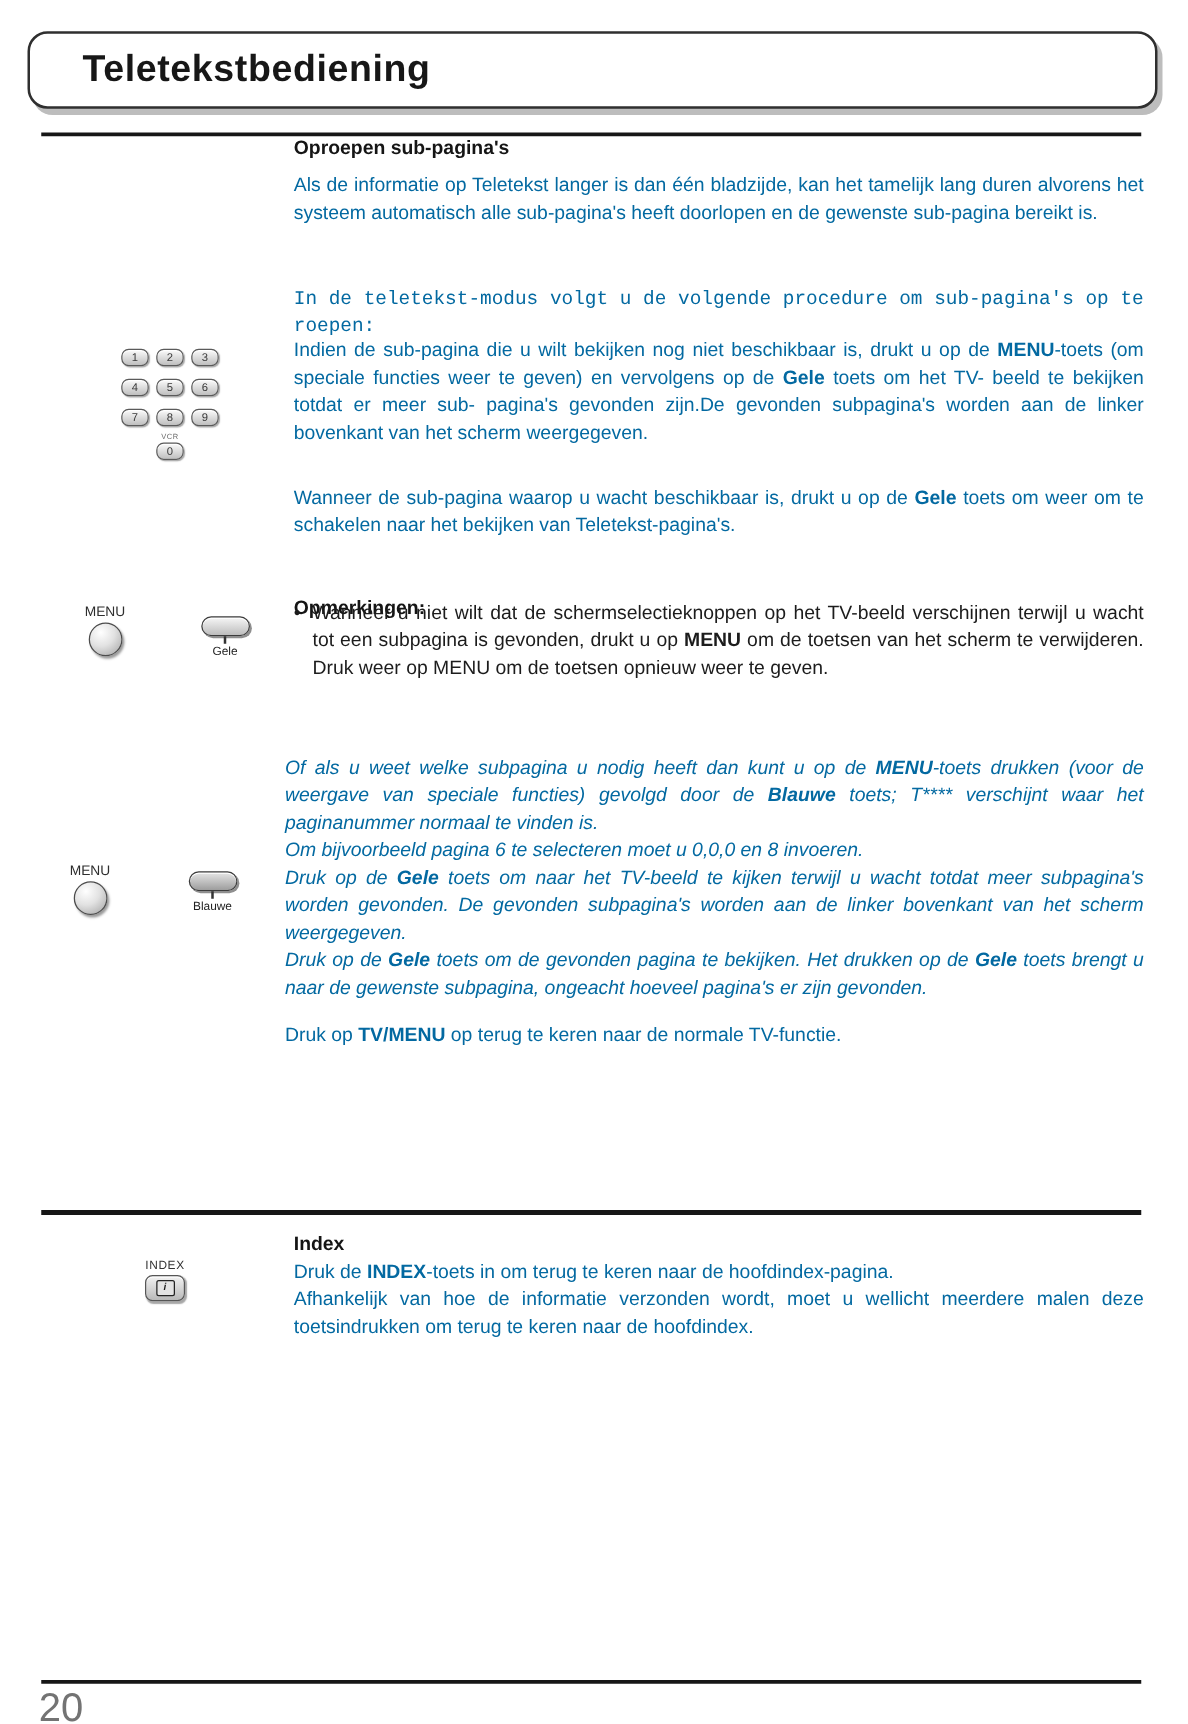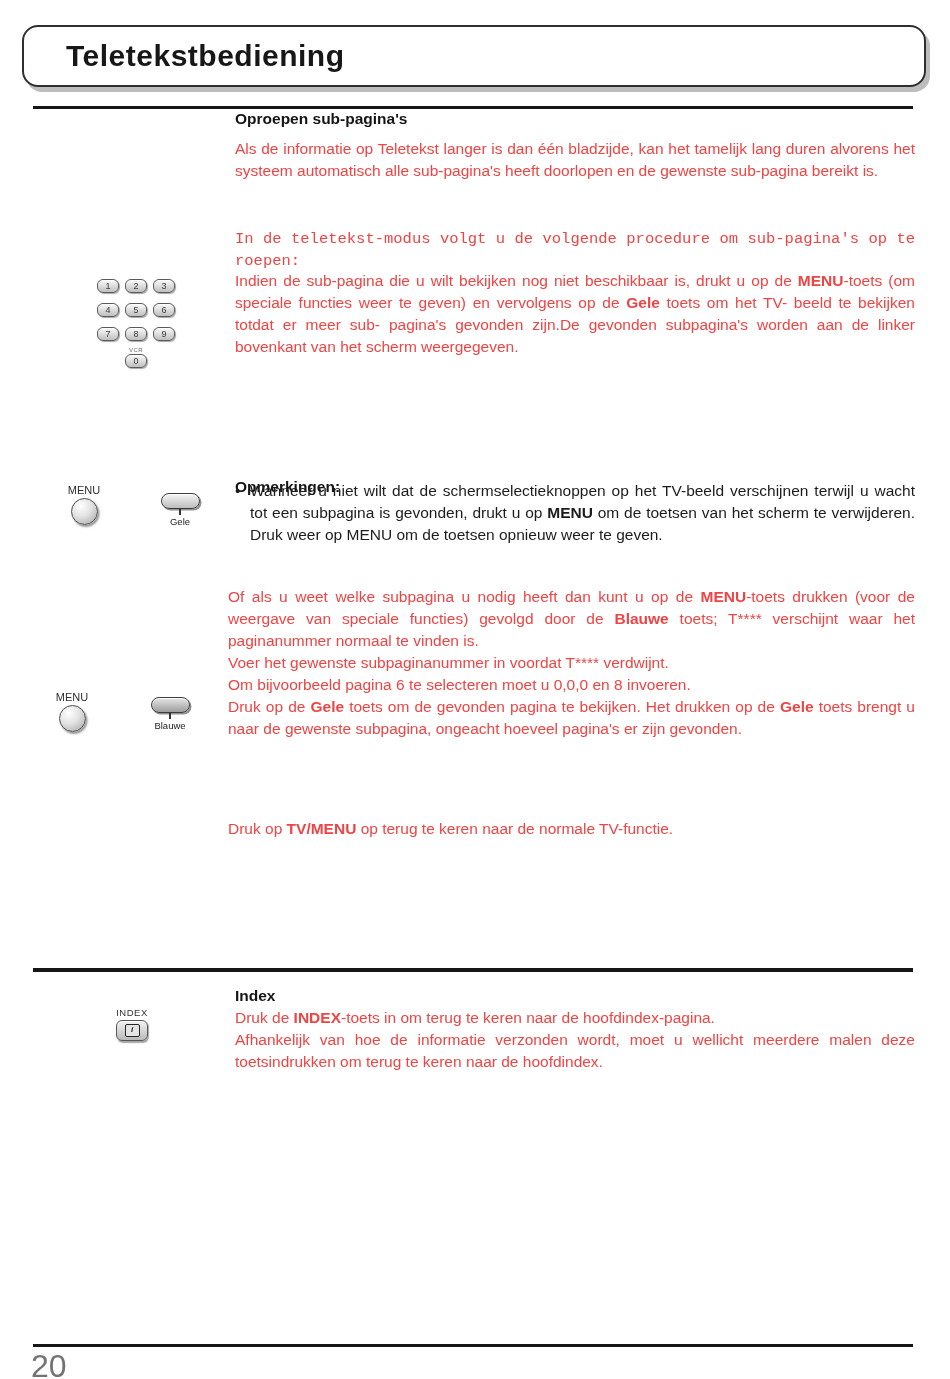--- a/index.html
+++ b/index.html
@@ -19,21 +19,21 @@
     display:flex;align-items:center;
   }
   .title-text{
     font-size:30px;font-weight:bold;letter-spacing:0.5px;
     padding-left:42px;color:#171717;
   }
   .rule{position:absolute;left:33px;width:880px;background:#161616;}
   
   .tb{position:absolute;left:235px;width:680px;}
   .tb2{position:absolute;left:228px;width:687px;}
-  .para{font-size:15.5px;line-height:22px;text-align:justify;margin:0;color:#ef4444;}
+  .para{font-size:15.5px;line-height:22px;text-align:justify;margin:0;color:#0369a1;}
   .h{font-size:15.5px;line-height:22px;font-weight:bold;margin:0;color:#151515;}
   .bullet-row{display:flex;font-size:15.5px;line-height:22px;}
   .bullet-char{width:15px;flex:none;}
   .bullet-body{flex:1;text-align:justify;}
   
   .keypad{position:absolute;left:97px;top:279px;width:78px;}
   .key-row{display:flex;gap:6px;margin-bottom:10px;}
   .key{
     width:20px;height:12px;flex:none;
     border:1px solid #5a5a5a;border-radius:6px;
@@ -134,35 +134,38 @@
   </div>
   <div class="tb" style="top:138px;">
     <p class="para">Als de informatie op Teletekst langer is dan één bladzijde, kan het tamelijk lang duren alvorens het systeem automatisch alle sub-pagina's heeft doorlopen en de gewenste sub-pagina bereikt is.</p>
   </div>
   <div class="tb" style="top:228px;font-family:Liberation Mono, monospace;">
     <p class="para">In de teletekst-modus volgt u de volgende procedure om sub-pagina's op te roepen:</p>
   </div>
   <div class="tb" style="top:270px;">
     <p class="para">Indien de sub-pagina die u wilt bekijken nog niet beschikbaar is, drukt u op de <b>MENU</b>-toets (om speciale functies weer te geven) en vervolgens op de <b>Gele</b> toets om het TV- beeld te bekijken totdat er meer sub- pagina's gevonden zijn.De gevonden subpagina's worden aan de linker bovenkant van het scherm weergegeven.</p>
   </div>
+  <div class="tb" style="top:388px;">
+    <p class="para">Wanneer de sub-pagina waarop u wacht beschikbaar is, drukt u op de <b>Gele</b> toets om weer om te schakelen naar het bekijken van Teletekst-pagina's.</p>
+  </div>
 
   <div class="tb" style="top:476px;">
     <p class="h">Opmerkingen:</p>
   </div>
   <div class="tb" style="top:480px;">
     <div class="bullet-row">
       <span class="bullet-char">•</span>
       <span class="bullet-body">Wanneer u niet wilt dat de schermselectieknoppen op het TV-beeld verschijnen terwijl u wacht tot een subpagina is gevonden, drukt u op <b>MENU</b> om de toetsen van het scherm te verwijderen. Druk weer op MENU om de toetsen opnieuw weer te geven.</span>
     </div>
   </div>
 
-  <div class="tb2" style="top:586px;">
+  <div class="tb2" style="top:604px;font-style:italic;">
     <p class="para">Of als u weet welke subpagina u nodig heeft dan kunt u op de <b>MENU</b>-toets drukken (voor de weergave van speciale functies) gevolgd door de <b>Blauwe</b> toets; T**** verschijnt waar het paginanummer normaal te vinden is.</p>
-    <p class="para">Voer het gewenste subpaginanummer in voordat T**** verdwijnt.</p>
     <p class="para">Om bijvoorbeeld pagina 6 te selecteren moet u 0,0,0 en 8 invoeren.</p>
+    <p class="para">Druk op de <b>Gele</b> toets om naar het TV-beeld te kijken terwijl u wacht totdat meer subpagina's worden gevonden. De gevonden subpagina's worden aan de linker bovenkant van het scherm weergegeven.</p>
     <p class="para">Druk op de <b>Gele</b> toets om de gevonden pagina te bekijken. Het drukken op de <b>Gele</b> toets brengt u naar de gewenste subpagina, ongeacht hoeveel pagina's er zijn gevonden.</p>
   </div>
   <div class="tb2" style="top:818px;">
     <p class="para">Druk op <b>TV/MENU</b> op terug te keren naar de normale TV-functie.</p>
   </div>
 
   <div class="rule" style="top:968px;height:4px;"></div>
 
   <div class="index-group">
     <span class="index-label">INDEX</span>

